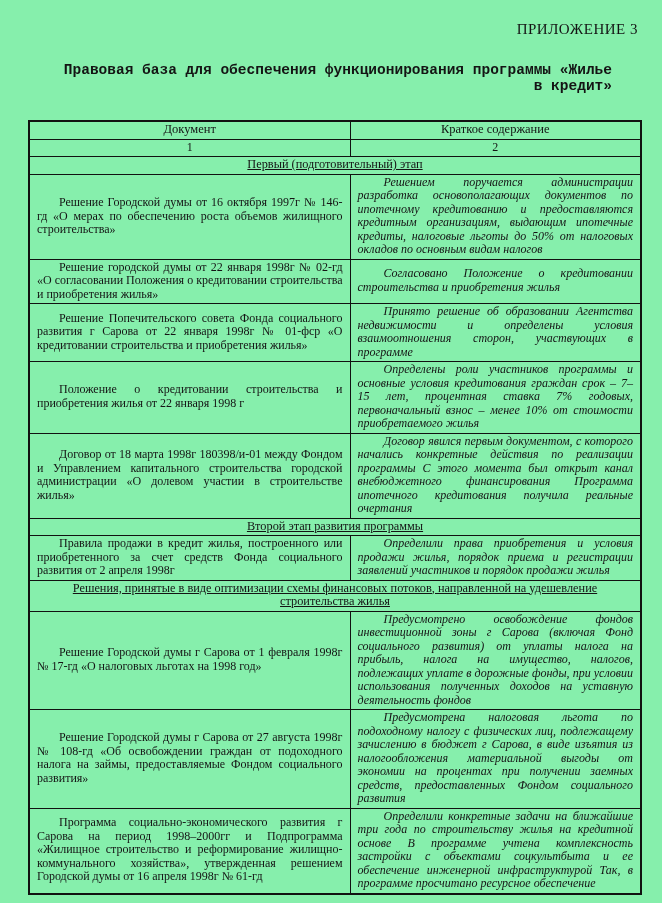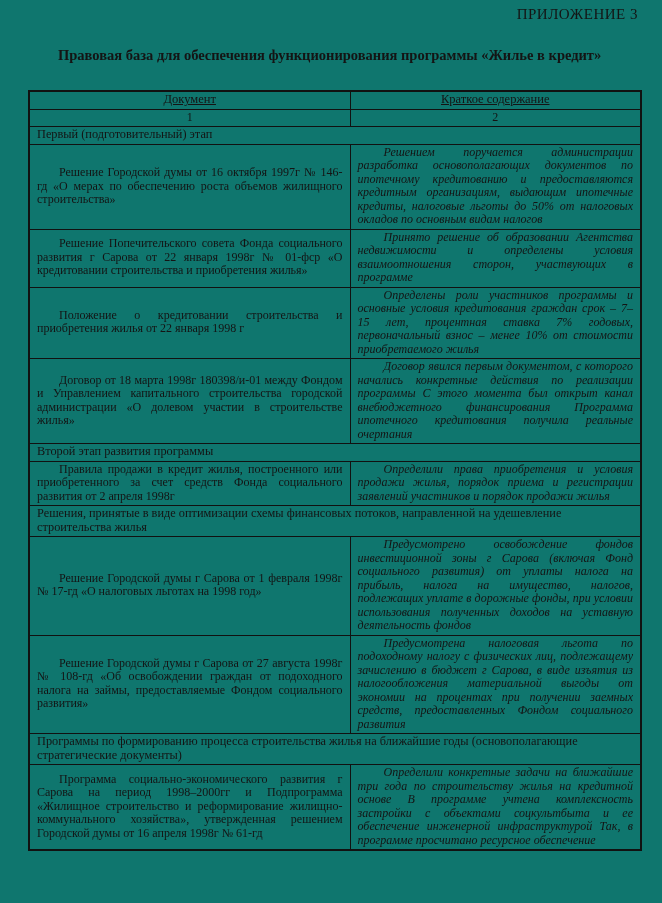--- a/index.html
+++ b/index.html
@@ -1,64 +1,67 @@
 <!DOCTYPE html>
 <html><head>
 <meta charset="utf-8">
 <style>
   html,body{margin:0;padding:0;background:#e8e8e8;}
   .page{
     position:relative;
     width:662px;height:903px;
     margin:0 auto;
-    background:#0f766e;
+    background:#86efac;
     font-family:"Liberation Serif","DejaVu Serif",serif;
     color:#141414;
     overflow:hidden;
     box-sizing:border-box;
-    padding:4px 20px 0 28px;
+    padding:19px 20px 0 28px;
   }
   .corner{
     text-align:right;
     font-size:15px;
     letter-spacing:.5px;
     padding-right:4px;
     margin-top:2px;
   }
   .doc-title{
-    text-align:left;
+    text-align:right;
     font-weight:bold;
     font-size:14.5px;
     margin:24px 0 0 0;
     padding:0 30px;
+    font-family:Liberation Mono, monospace;
   }
   table.legal{
     margin-top:26px;
     width:612px;
     border-collapse:collapse;
     table-layout:fixed;
     border:2px solid #111;
     font-size:12px;
     line-height:13.5px;
   }
   table.legal col.c1{width:321px;}
   table.legal col.c2{width:291px;}
   table.legal td,table.legal th{
     border:1px solid #111;
     padding:1px 7px 2px 7px;
     font-weight:normal;
     vertical-align:middle;
     overflow:hidden;
   }
-  th.colhead{text-align:center;font-size:12.5px;padding:2px 4px;text-decoration:underline;}
+  th.colhead{text-align:center;font-size:12.5px;padding:2px 4px;}
   td.colnum{text-align:center;padding:0 4px 1px 4px;}
   td.section{
+    text-align:center;
     font-weight:bold;
     font-size:12.3px;
     padding:1px 10px 2px 10px;
+    text-decoration:underline;
   }
   td.doc-cell{
     text-align:justify;
     text-indent:22px;
     vertical-align:middle;
     padding-top:6px;padding-bottom:6px;
   }
   td.summary-cell{
     text-align:justify;
     text-indent:26px;
@@ -91,20 +94,24 @@
     </thead>
     <tbody>
         <tr>
           <td colspan="2" class="section">Первый (подготовительный) этап</td>
         </tr>
         <tr class="pad-row">
           <td class="doc-cell">Решение Городской думы от 16 октября 1997г  № 146-гд «О мерах по обеспечению роста объемов жилищного строительства»</td>
           <td class="summary-cell">Решением поручается администрации разработка основополагающих документов по ипотечному кредитованию и предоставляются кредитным организациям, выдающим ипотечные кредиты, налоговые льготы до 50% от налоговых окладов по основным видам налогов</td>
         </tr>
         <tr>
+          <td class="doc-cell">Решение городской думы  от 22 января 1998г  № 02-гд «О согласовании Положения о кредитовании строительства и приобретения жилья»</td>
+          <td class="summary-cell">Согласовано Положение о кредитовании строительства и приобретения жилья</td>
+        </tr>
+        <tr>
           <td class="doc-cell">Решение Попечительского совета Фонда социального развития г Сарова от 22 января 1998г  № 01-фср «О кредитовании строительства и приобретения жилья»</td>
           <td class="summary-cell">Принято решение об образовании Агентства недвижимости и определены условия взаимоотношения сторон, участвующих в программе</td>
         </tr>
         <tr>
           <td class="doc-cell">Положение о кредитовании строительства и приобретения жилья от 22 января 1998 г</td>
           <td class="summary-cell">Определены роли участников программы и основные условия кредитования граждан срок – 7–15 лет, процентная ставка 7% годовых, первоначальный взнос – менее 10% от стоимости приобретаемого жилья</td>
         </tr>
         <tr>
           <td class="doc-cell">Договор от 18 марта 1998г  180398/и-01 между Фондом и Управлением капитального строительства городской администрации «О долевом участии в строительстве жилья»</td>
           <td class="summary-cell">Договор явился первым документом, с которого начались конкретные действия по реализации программы С этого момента был открыт канал внебюджетного финансирования Программа ипотечного кредитования получила реальные очертания</td>
@@ -121,21 +128,18 @@
         </tr>
         <tr>
           <td class="doc-cell">Решение Городской думы г Сарова от 1 февраля 1998г № 17-гд «О налоговых льготах на 1998 год»</td>
           <td class="summary-cell">Предусмотрено освобождение фондов инвестиционной зоны г Сарова (включая Фонд социального развития) от уплаты налога на прибыль, налога на имущество, налогов, подлежащих уплате в дорожные фонды, при условии использования полученных доходов на уставную деятельность фондов</td>
         </tr>
         <tr>
           <td class="doc-cell">Решение Городской думы г Сарова от 27 августа 1998г № 108-гд «Об освобождении граждан от подоходного налога на займы, предоставляемые Фондом социального развития»</td>
           <td class="summary-cell">Предусмотрена налоговая льгота по подоходному налогу с физических лиц, подлежащему зачислению в бюджет г Сарова, в виде изъятия из налогообложения материальной выгоды от экономии на процентах при получении заемных средств, предоставленных Фондом социального развития</td>
         </tr>
         <tr>
-          <td colspan="2" class="section">Программы по формированию процесса строительства жилья на ближайшие годы (основополагающие стратегические документы)</td>
-        </tr>
-        <tr>
           <td class="doc-cell">Программа социально-экономического развития г Сарова на период 1998–2000гг и Подпрограмма «Жилищное строительство и реформирование жилищно-коммунального хозяйства», утвержденная решением Городской думы от 16 апреля 1998г  № 61-гд</td>
           <td class="summary-cell">Определили конкретные задачи на ближайшие три года по строительству жилья на кредитной основе В программе учтена комплексность застройки с объектами соцкультбыта и ее обеспечение инженерной инфраструктурой Так, в программе просчитано ресурсное обеспечение</td>
         </tr>
       </tbody>
   </table>
 </div>
 
 </body></html>

